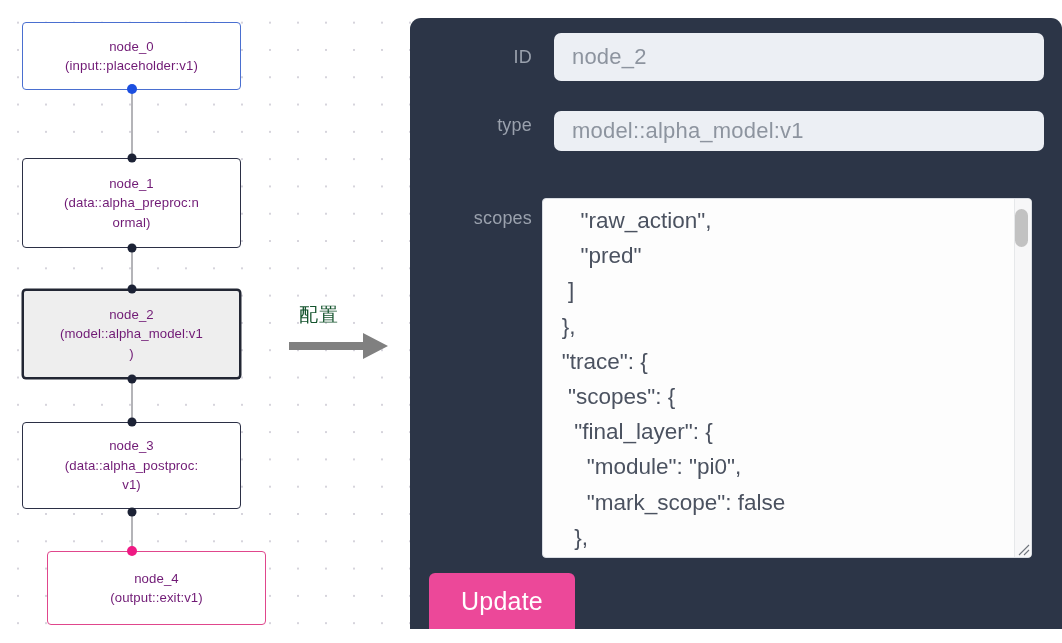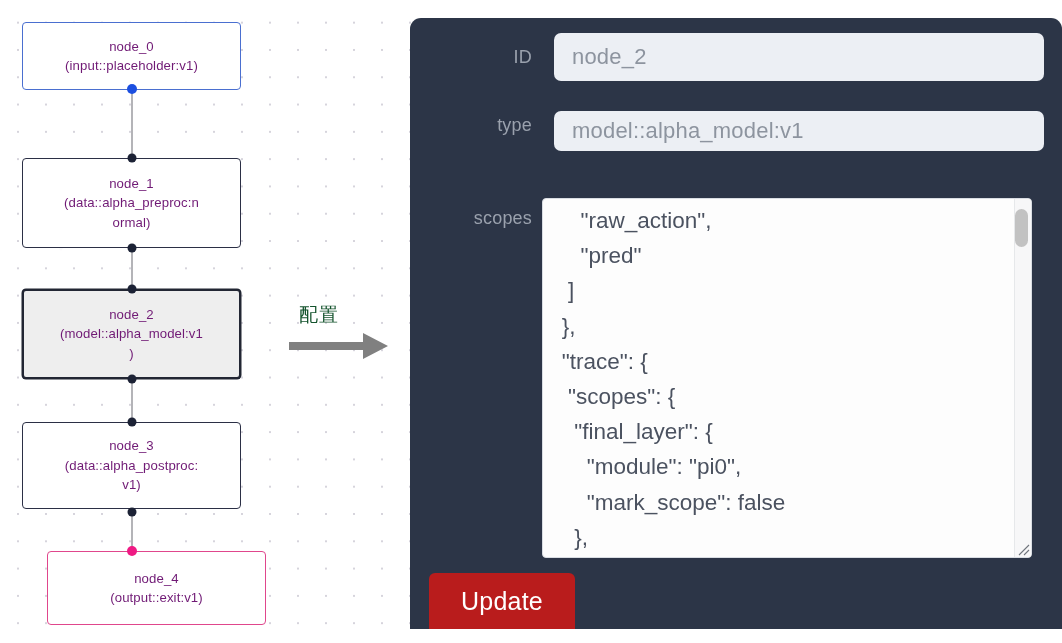--- a/index.html
+++ b/index.html
@@ -189,21 +189,21 @@
     position: absolute;
     right: 1px; bottom: 1px;
     width: 16px; height: 16px;
   }
 
   
   #update-btn {
     position: absolute;
     left: 19px; top: 555px;
     width: 146px; height: 56px;
-    background: #b91c1c;
+    background: #ec4899;
     color: #ffffff;
     border: none;
     border-radius: 6px 6px 0 0;
     font-size: 25px;
     font-family: "Liberation Sans", sans-serif;
     letter-spacing: .2px;
     cursor: pointer;
     padding: 0;
     text-align: center;
     line-height: 50px;

